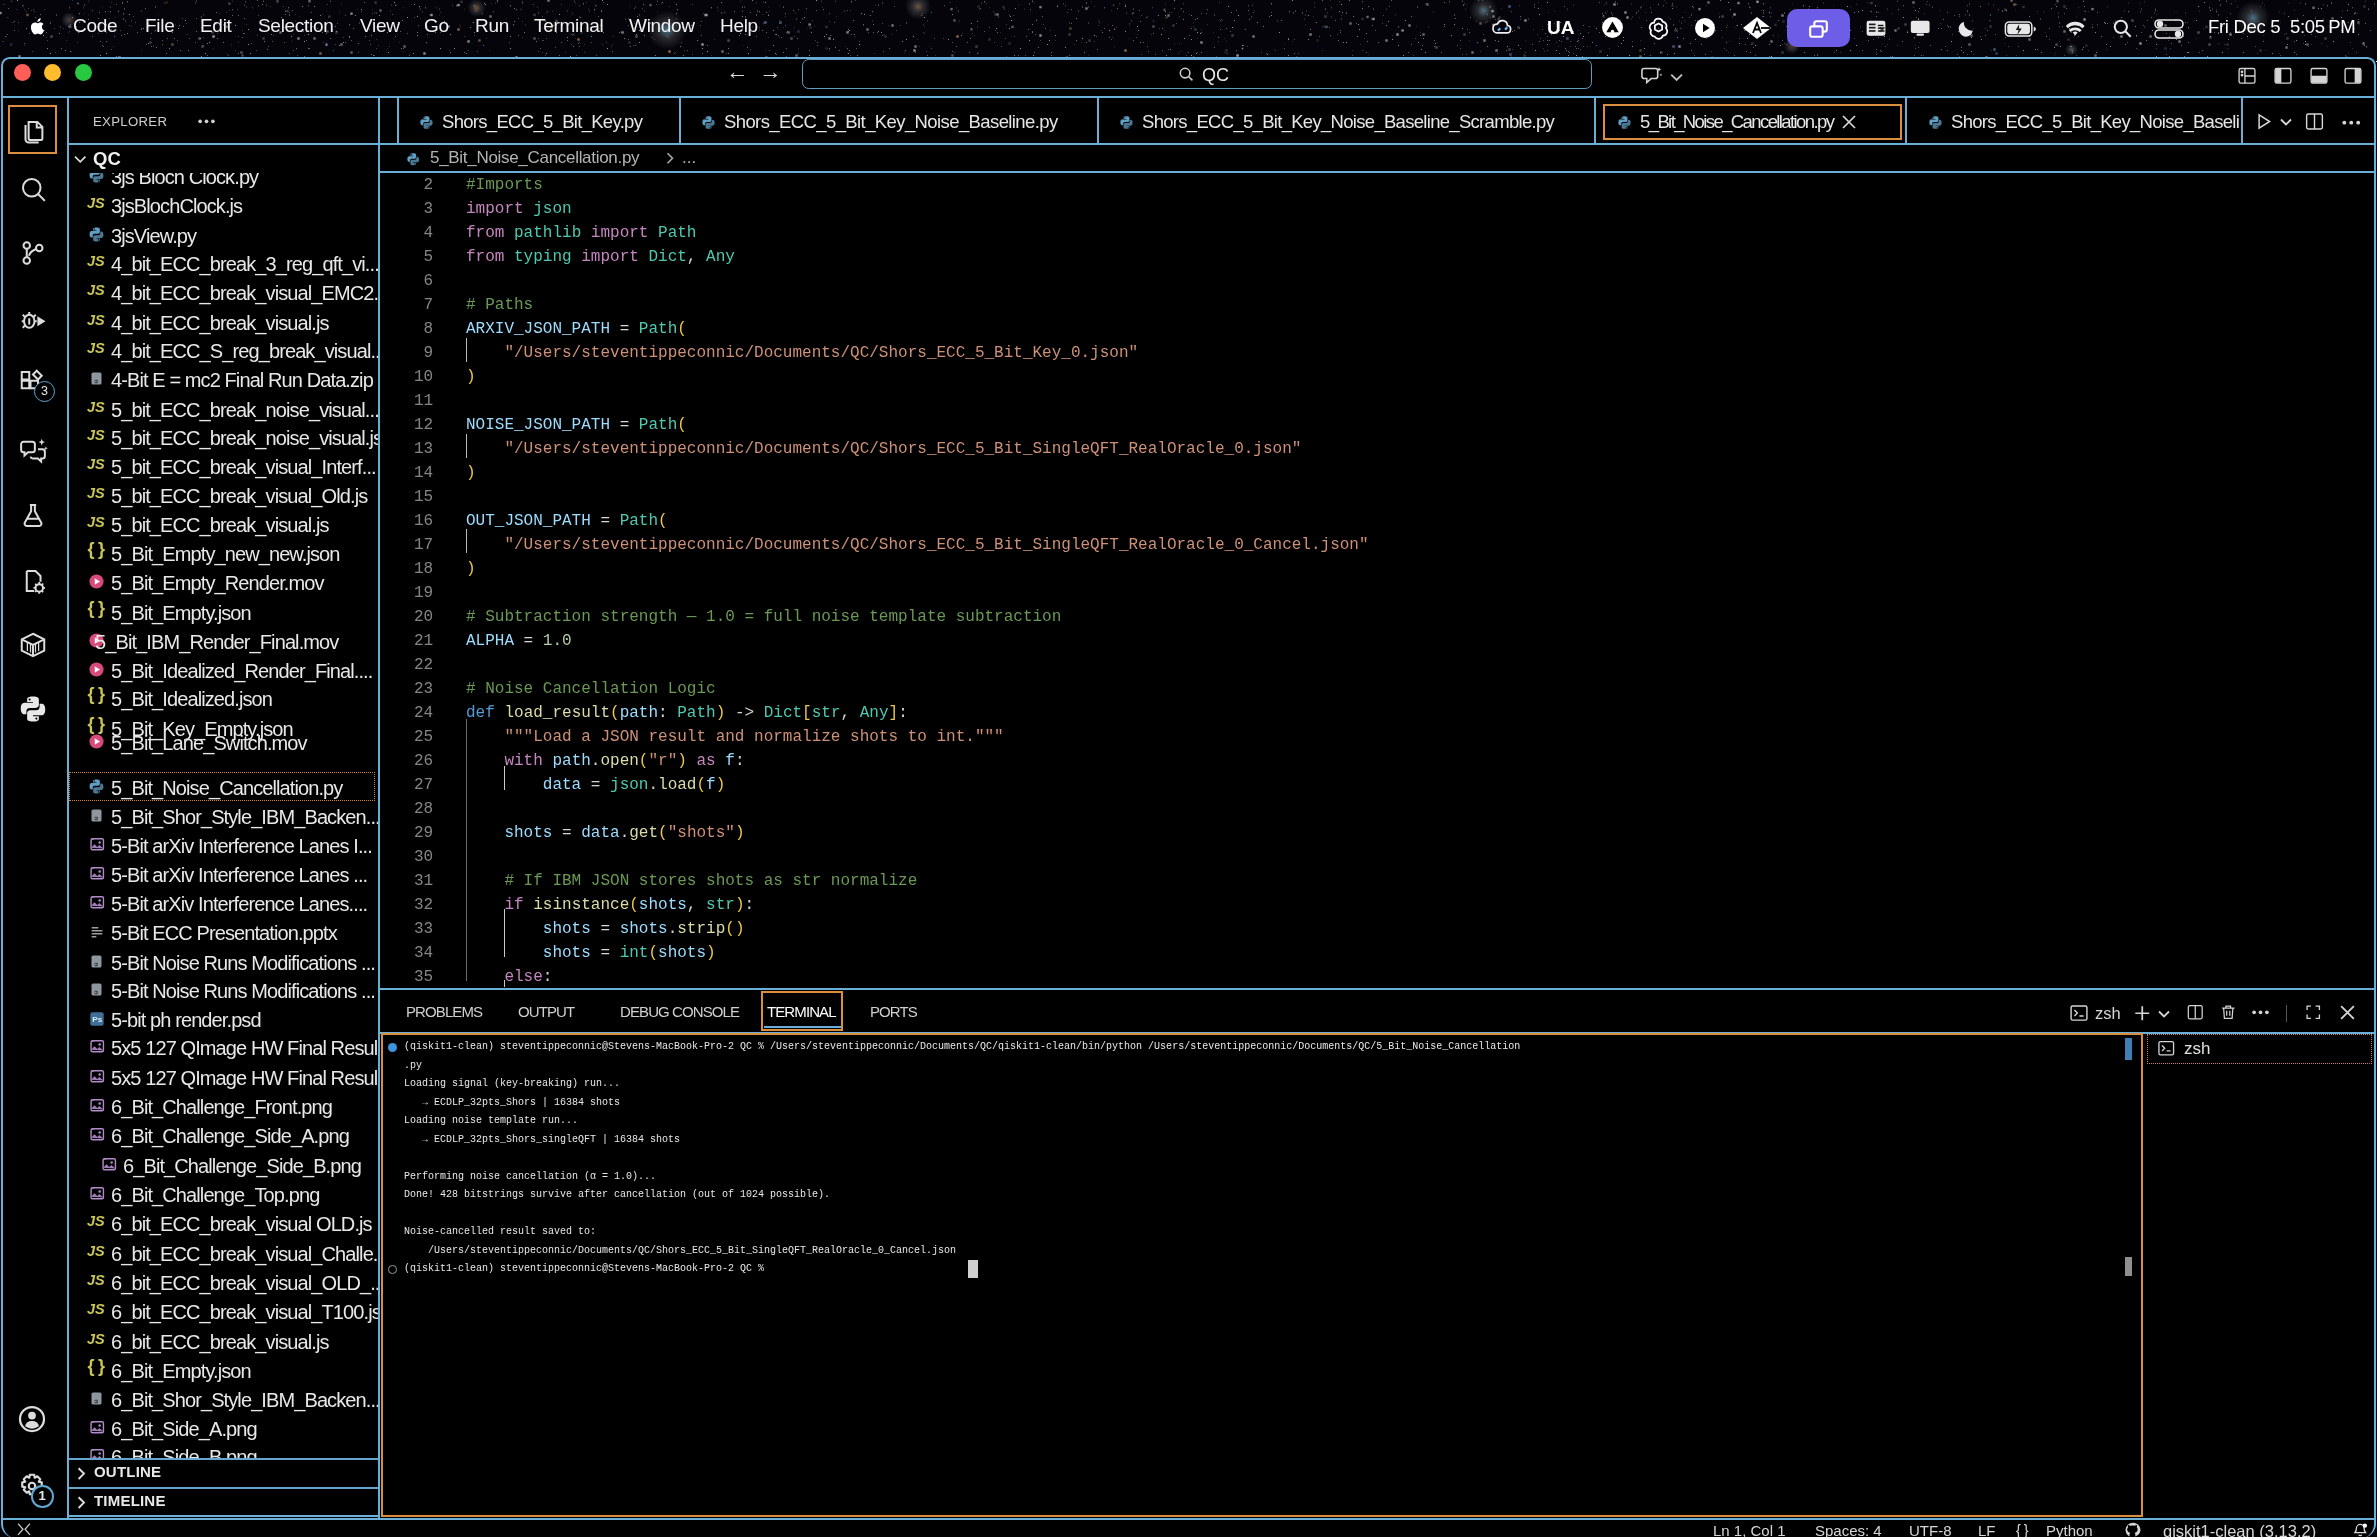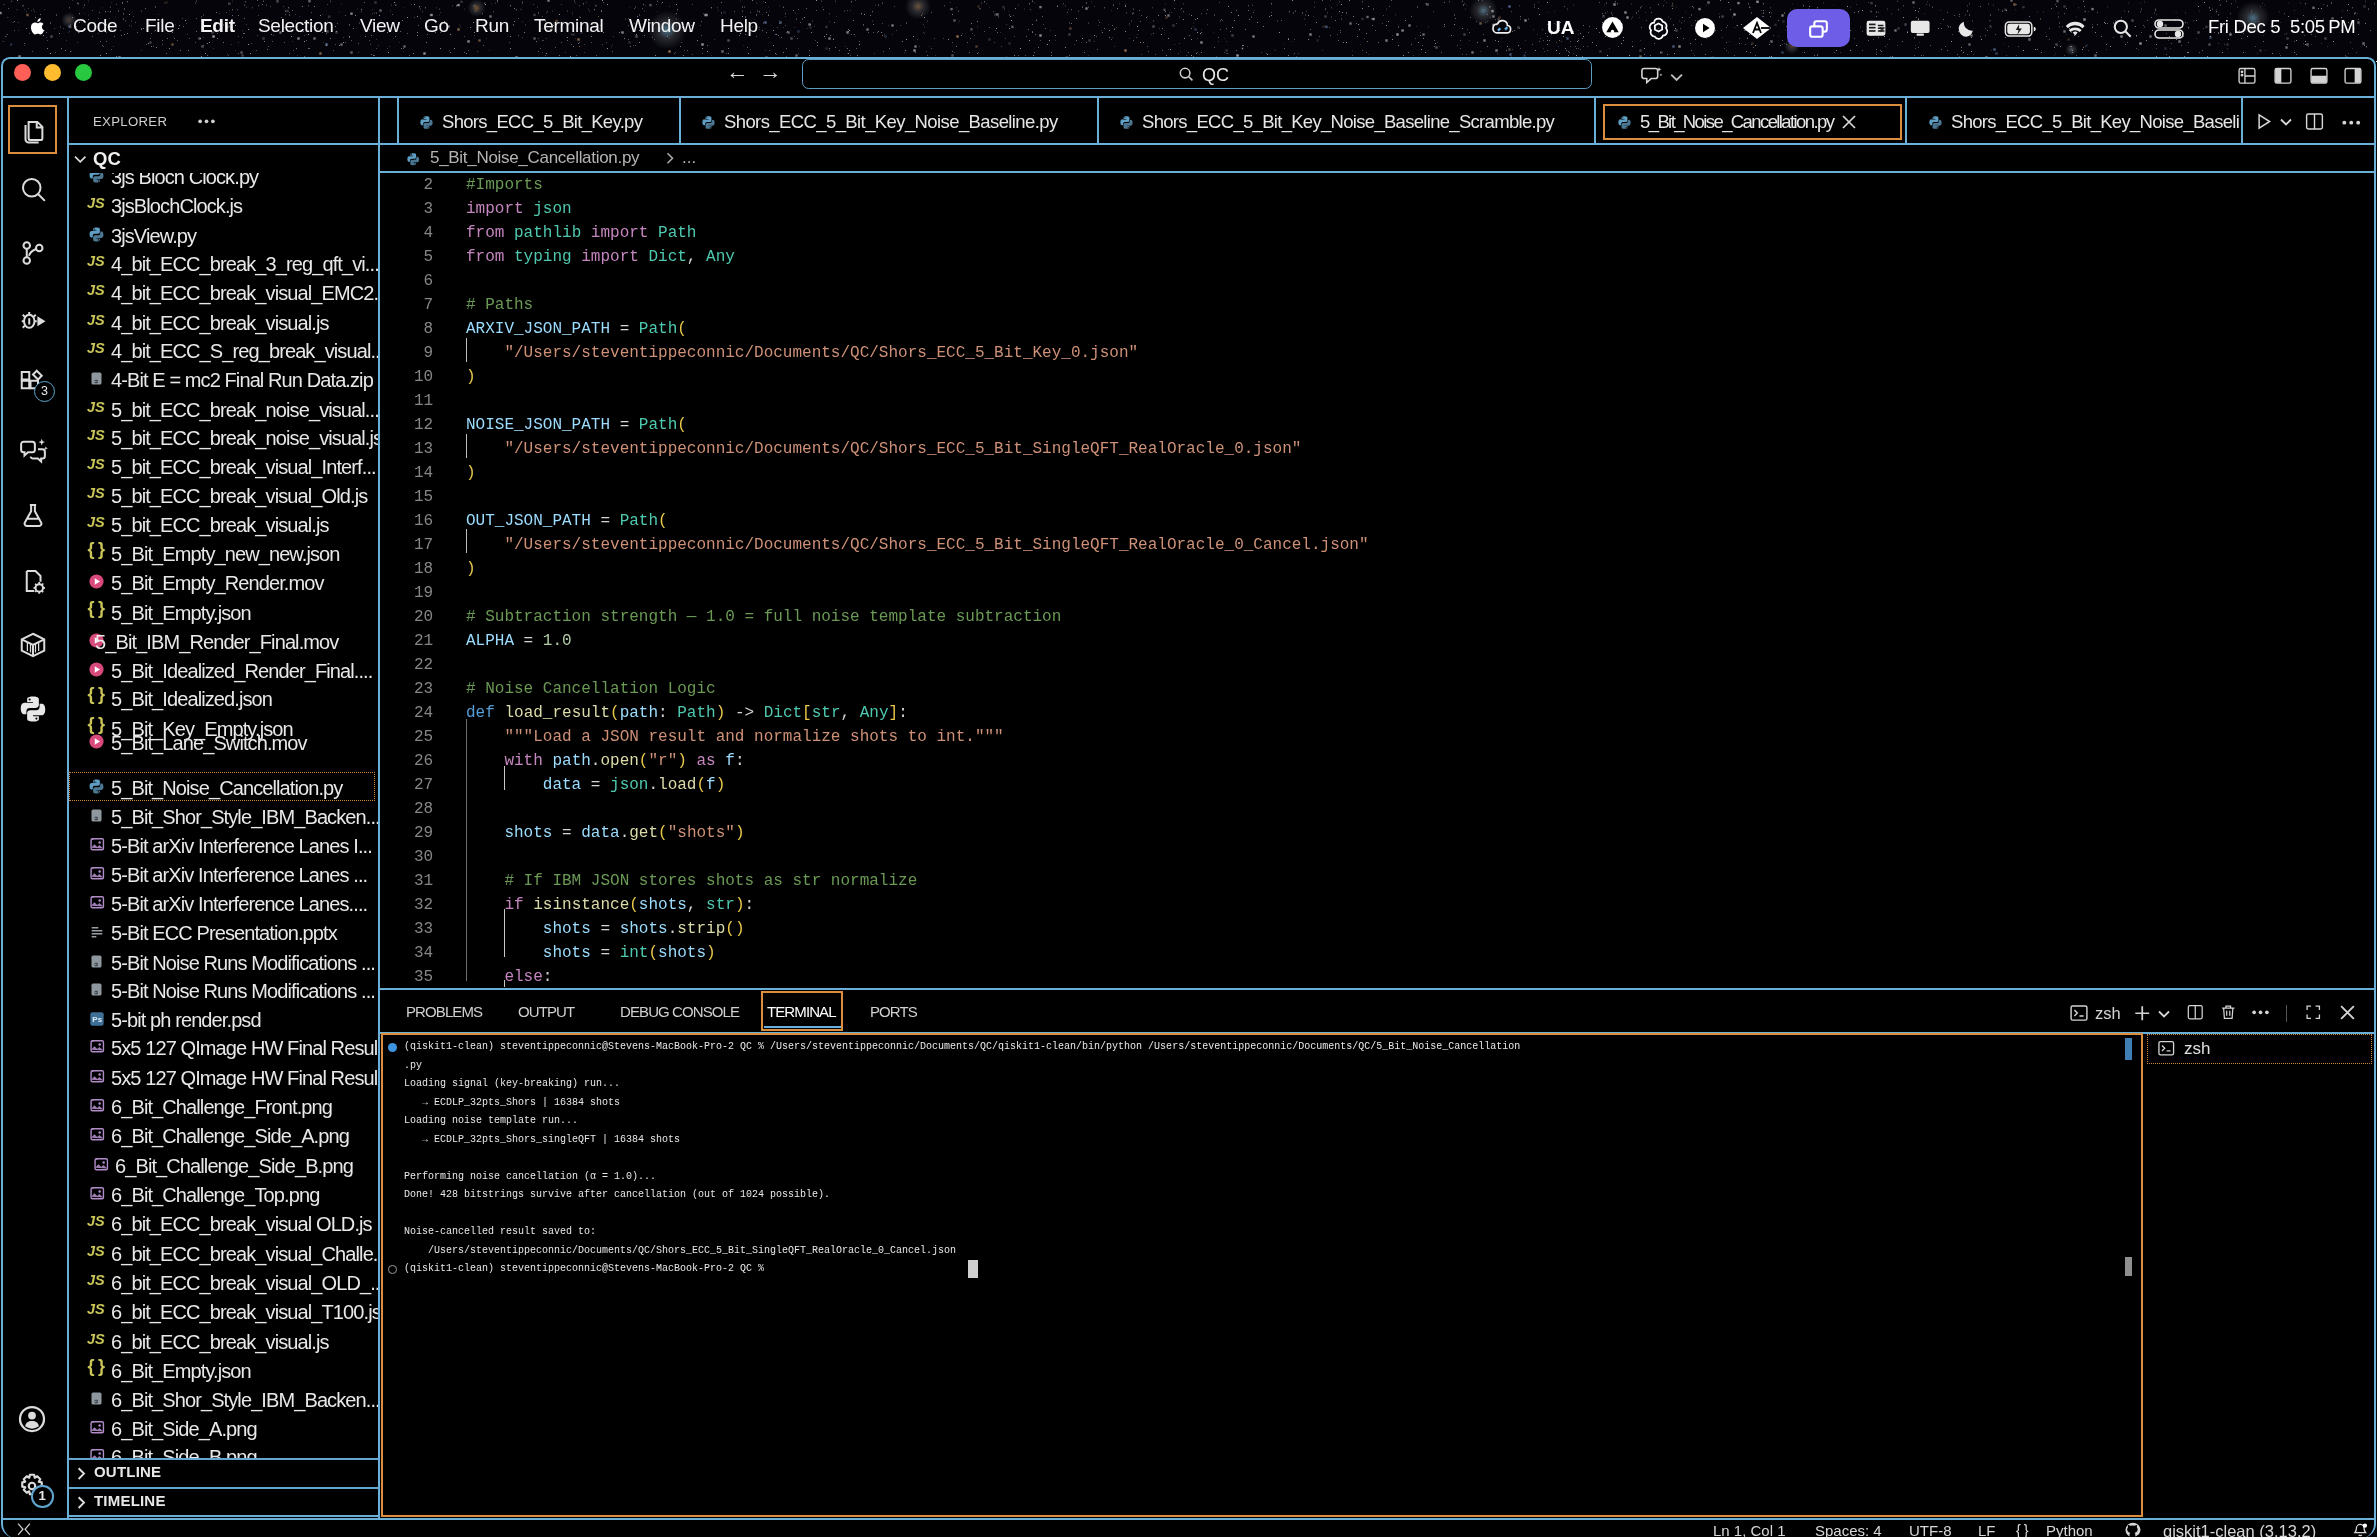--- a/index.html
+++ b/index.html
@@ -21,21 +21,21 @@
 <div style="position:absolute;left:61px;top:12px;width:16px;height:16px;border-radius:50%;background:radial-gradient(circle,rgba(255,200,150,0.5) 0%,rgba(255,255,255,0.25) 30%,transparent 70%)"></div>
 <div style="position:absolute;left:2065px;top:43px;width:13.2px;height:13.2px;border-radius:50%;background:radial-gradient(circle,rgba(200,220,255,0.6) 0%,rgba(255,255,255,0.25) 30%,transparent 70%)"></div>
 
 <div class="a" style="left:0;top:0;width:2377px;height:57px;background:rgba(6,8,14,0.42)"></div>
 
 <svg class="a" viewBox="0 0 24 24" style="left:28px;top:16px;width:20px;height:21px;fill:#fff">
 <path d="M16.6 12.7c0-2.4 2-3.6 2.1-3.7-1.1-1.7-2.9-1.9-3.5-1.9-1.5-.2-2.9.9-3.7.9-.8 0-1.9-.9-3.2-.86-1.6 0-3.1 1-4 2.4-1.7 3-0.4 7.3 1.2 9.7.8 1.2 1.8 2.5 3.1 2.4 1.2-.05 1.7-.8 3.2-.8 1.5 0 1.9.8 3.2.78 1.3 0 2.2-1.2 3-2.4.9-1.4 1.3-2.7 1.3-2.8-.03-.01-2.6-1-2.6-3.9zM14.2 5.2c.7-.8 1.1-1.9 1-3.1-1 .04-2.2.66-2.9 1.5-.64.73-1.2 1.9-1.05 3 1.1.09 2.2-.56 2.9-1.4z"></path>
   </svg>
 <div class="a" style="left:73px;top:14.5px;font-size:19px;font-weight:400;color:#f2f2f2;letter-spacing:-0.3px">Code</div>
 <div class="a" style="left:145px;top:14.5px;font-size:19px;font-weight:400;color:#f2f2f2;letter-spacing:-0.3px">File</div>
-<div class="a" style="left:200px;top:14.5px;font-size:19px;font-weight:700;color:#f2f2f2;letter-spacing:-0.3px">Edit</div>
+<div class="a" style="left:200px;top:14.5px;font-size:19px;font-weight:400;color:#f2f2f2;letter-spacing:-0.3px">Edit</div>
 <div class="a" style="left:258px;top:14.5px;font-size:19px;font-weight:400;color:#f2f2f2;letter-spacing:-0.3px">Selection</div>
 <div class="a" style="left:360px;top:14.5px;font-size:19px;font-weight:400;color:#f2f2f2;letter-spacing:-0.3px">View</div>
 <div class="a" style="left:424px;top:14.5px;font-size:19px;font-weight:400;color:#f2f2f2;letter-spacing:-0.3px">Go</div>
 <div class="a" style="left:475px;top:14.5px;font-size:19px;font-weight:400;color:#f2f2f2;letter-spacing:-0.3px">Run</div>
 <div class="a" style="left:534px;top:14.5px;font-size:19px;font-weight:400;color:#f2f2f2;letter-spacing:-0.3px">Terminal</div>
 <div class="a" style="left:629px;top:14.5px;font-size:19px;font-weight:400;color:#f2f2f2;letter-spacing:-0.3px">Window</div>
 <div class="a" style="left:720px;top:14.5px;font-size:19px;font-weight:400;color:#f2f2f2;letter-spacing:-0.3px">Help</div>
 
 <svg class="a" viewBox="0 0 24 24" style="left:1489px;top:16.5px;width:26.4px;height:22.5px;fill:none;stroke:#f0f0f0;stroke-width:1.8">
 <path d="M7 17h10a4 4 0 0 0 .6-7.95A5.5 5.5 0 0 0 7 7.3 4.5 4.5 0 0 0 7 17z"></path>
@@ -422,21 +422,21 @@
     </div>
     <div style="position:absolute;left:0;top:962px;width:310px;height:29px">
       <svg class="a" viewBox="0 0 24 24" style="left:20px;top:6px;width:16.5px;height:16.5px;fill:none;stroke:#b08cc8;stroke-width:2">
 <rect x="3" y="4" width="18" height="16" rx="2"></rect>
         <circle cx="15.5" cy="9.5" r="1.8" fill="#b08cc8" stroke="none"></circle>
         <path d="M3 17l5-5 4 4 3-3 6 5" fill="#b08cc8" stroke="none" opacity="0.9"></path>
         <path d="M3 5.5 8 4M3 9l1-.3" stroke-width="1.2"></path>
       </svg>
       <div style="position:absolute;left:42px;top:4.6px;font-size:20px;color:#e8e8e8;letter-spacing:-0.9px;white-space:nowrap">6_Bit_Challenge_Side_A.png</div>
     </div>
-    <div style="position:absolute;left:4px;top:992px;width:310px;height:29px">
+    <div style="position:absolute;left:12px;top:992px;width:310px;height:29px">
       <svg class="a" viewBox="0 0 24 24" style="left:20px;top:6px;width:16.5px;height:16.5px;fill:none;stroke:#b08cc8;stroke-width:2">
 <rect x="3" y="4" width="18" height="16" rx="2"></rect>
         <circle cx="15.5" cy="9.5" r="1.8" fill="#b08cc8" stroke="none"></circle>
         <path d="M3 17l5-5 4 4 3-3 6 5" fill="#b08cc8" stroke="none" opacity="0.9"></path>
         <path d="M3 5.5 8 4M3 9l1-.3" stroke-width="1.2"></path>
       </svg>
       <div style="position:absolute;left:42px;top:4.6px;font-size:20px;color:#e8e8e8;letter-spacing:-0.9px;white-space:nowrap">6_Bit_Challenge_Side_B.png</div>
     </div>
     <div style="position:absolute;left:0;top:1021px;width:310px;height:29px">
       <svg class="a" viewBox="0 0 24 24" style="left:20px;top:6px;width:16.5px;height:16.5px;fill:none;stroke:#b08cc8;stroke-width:2">

